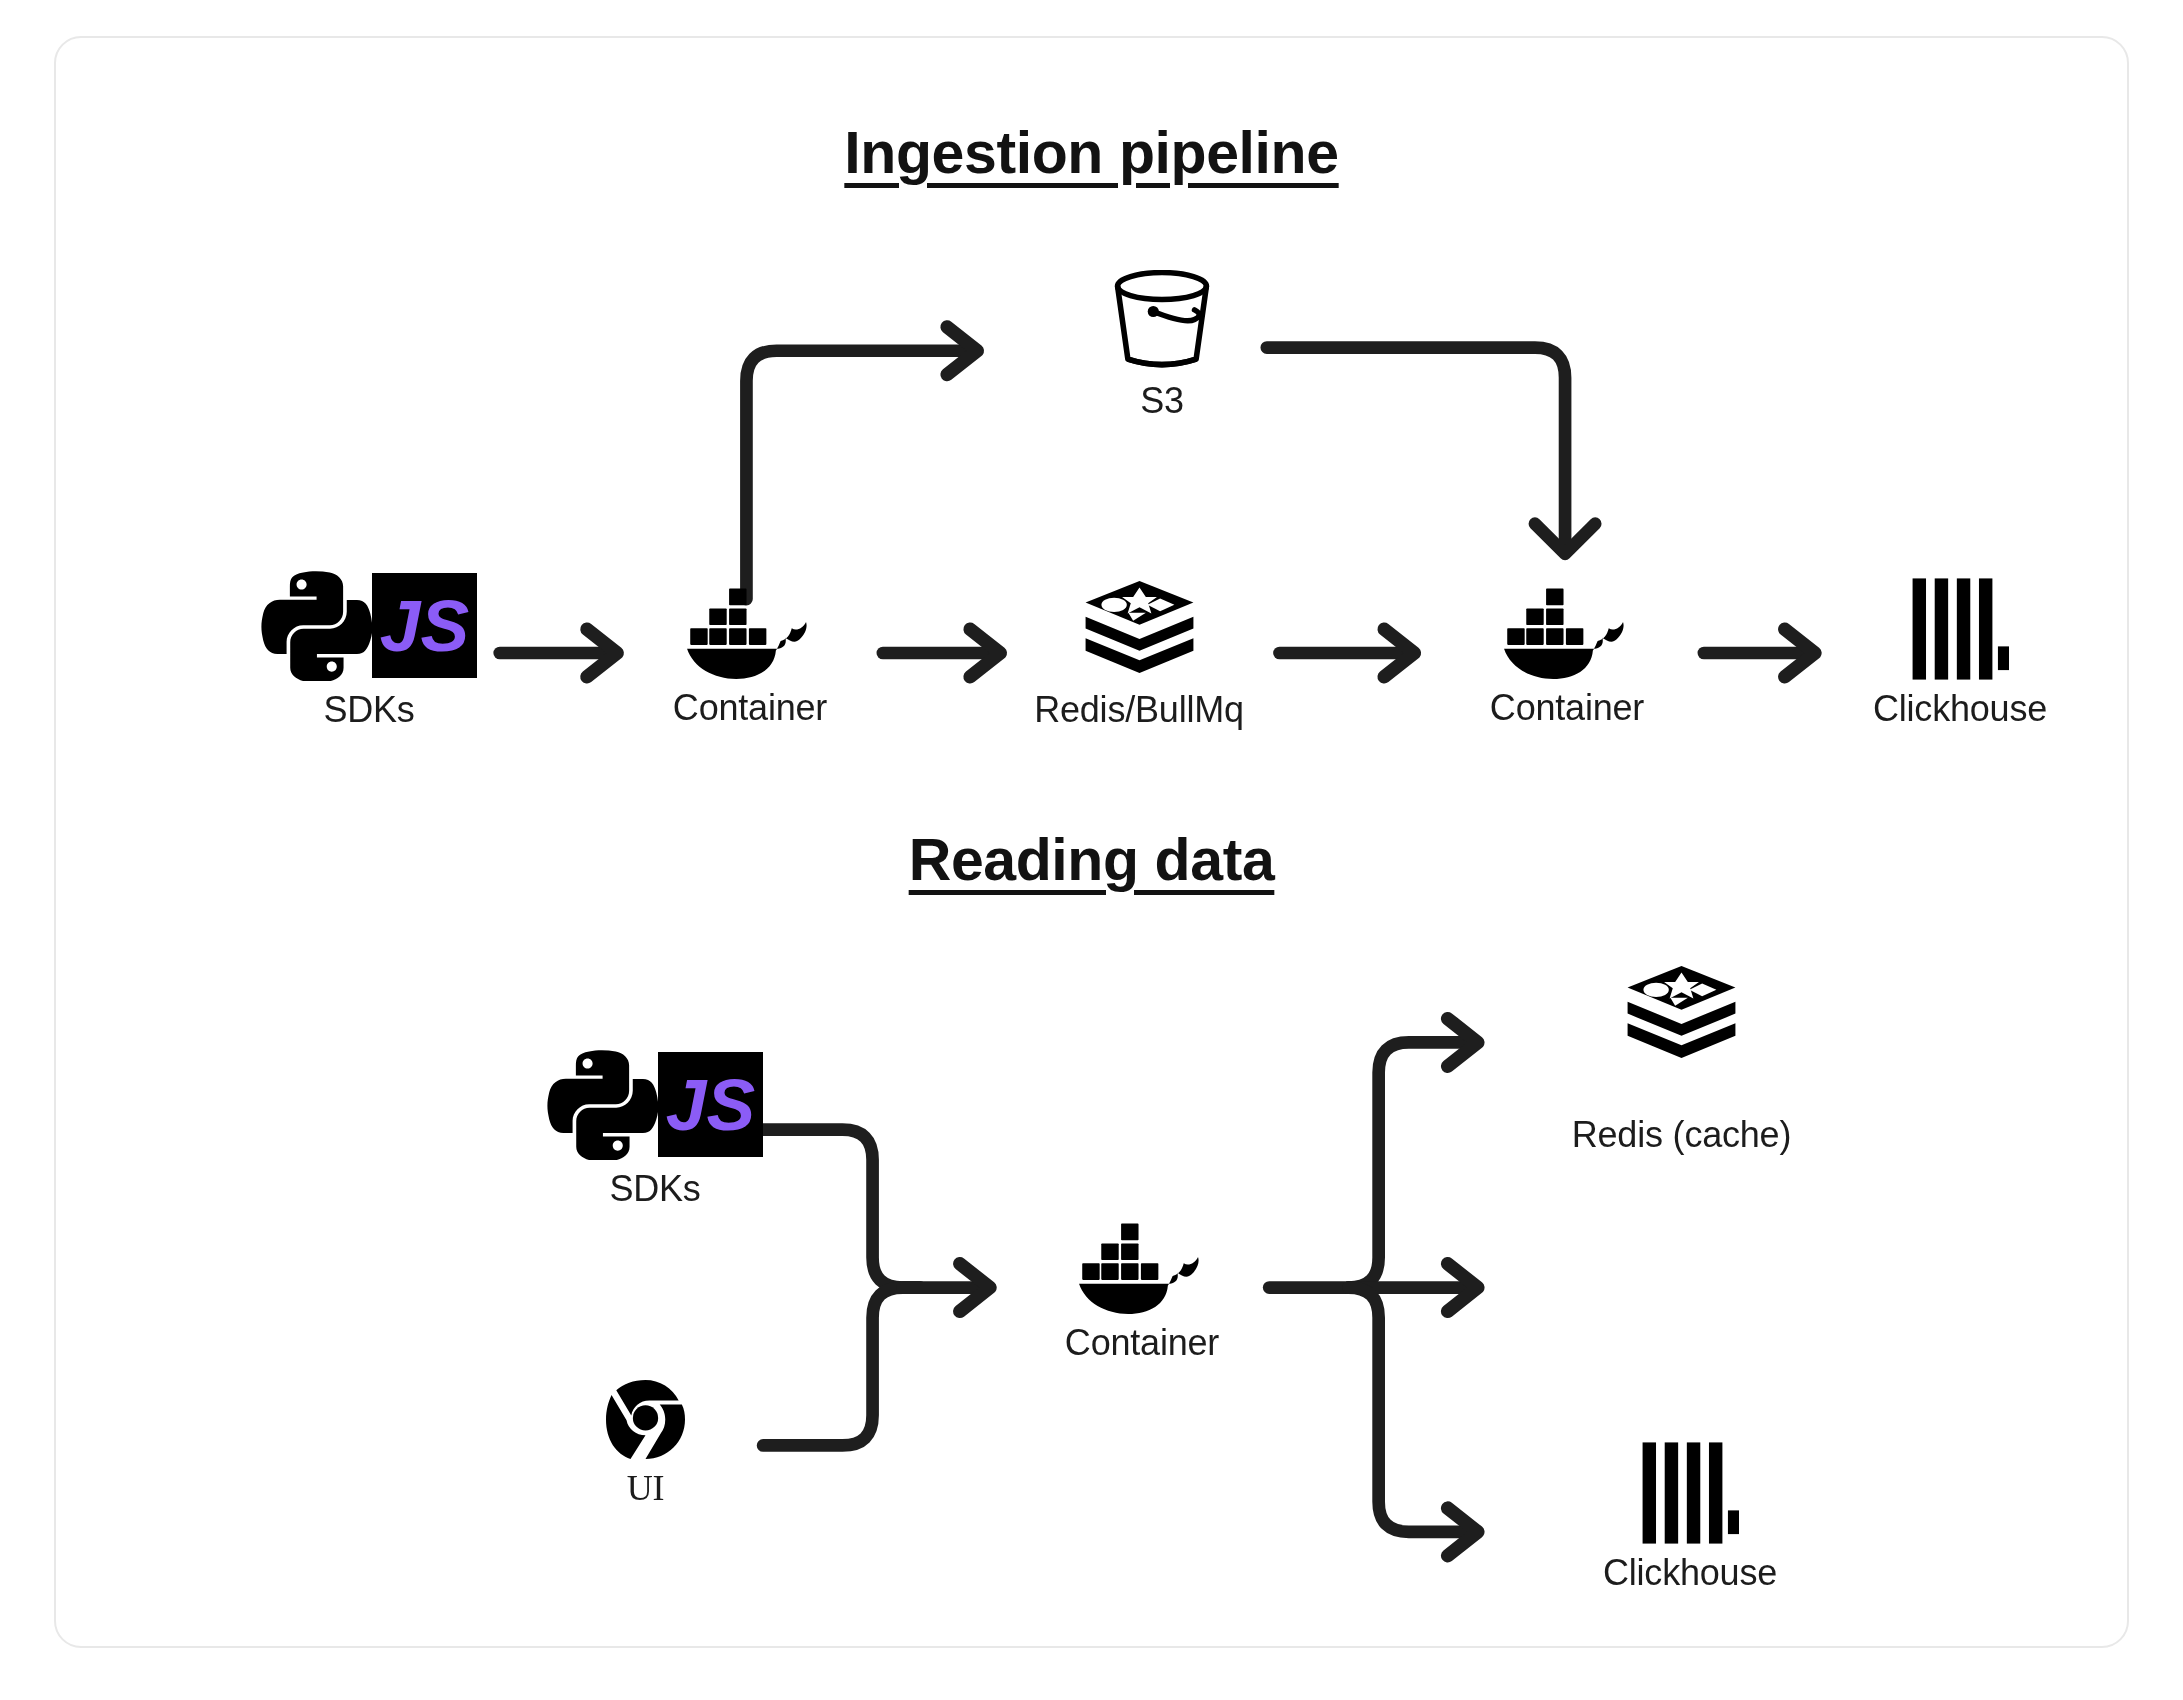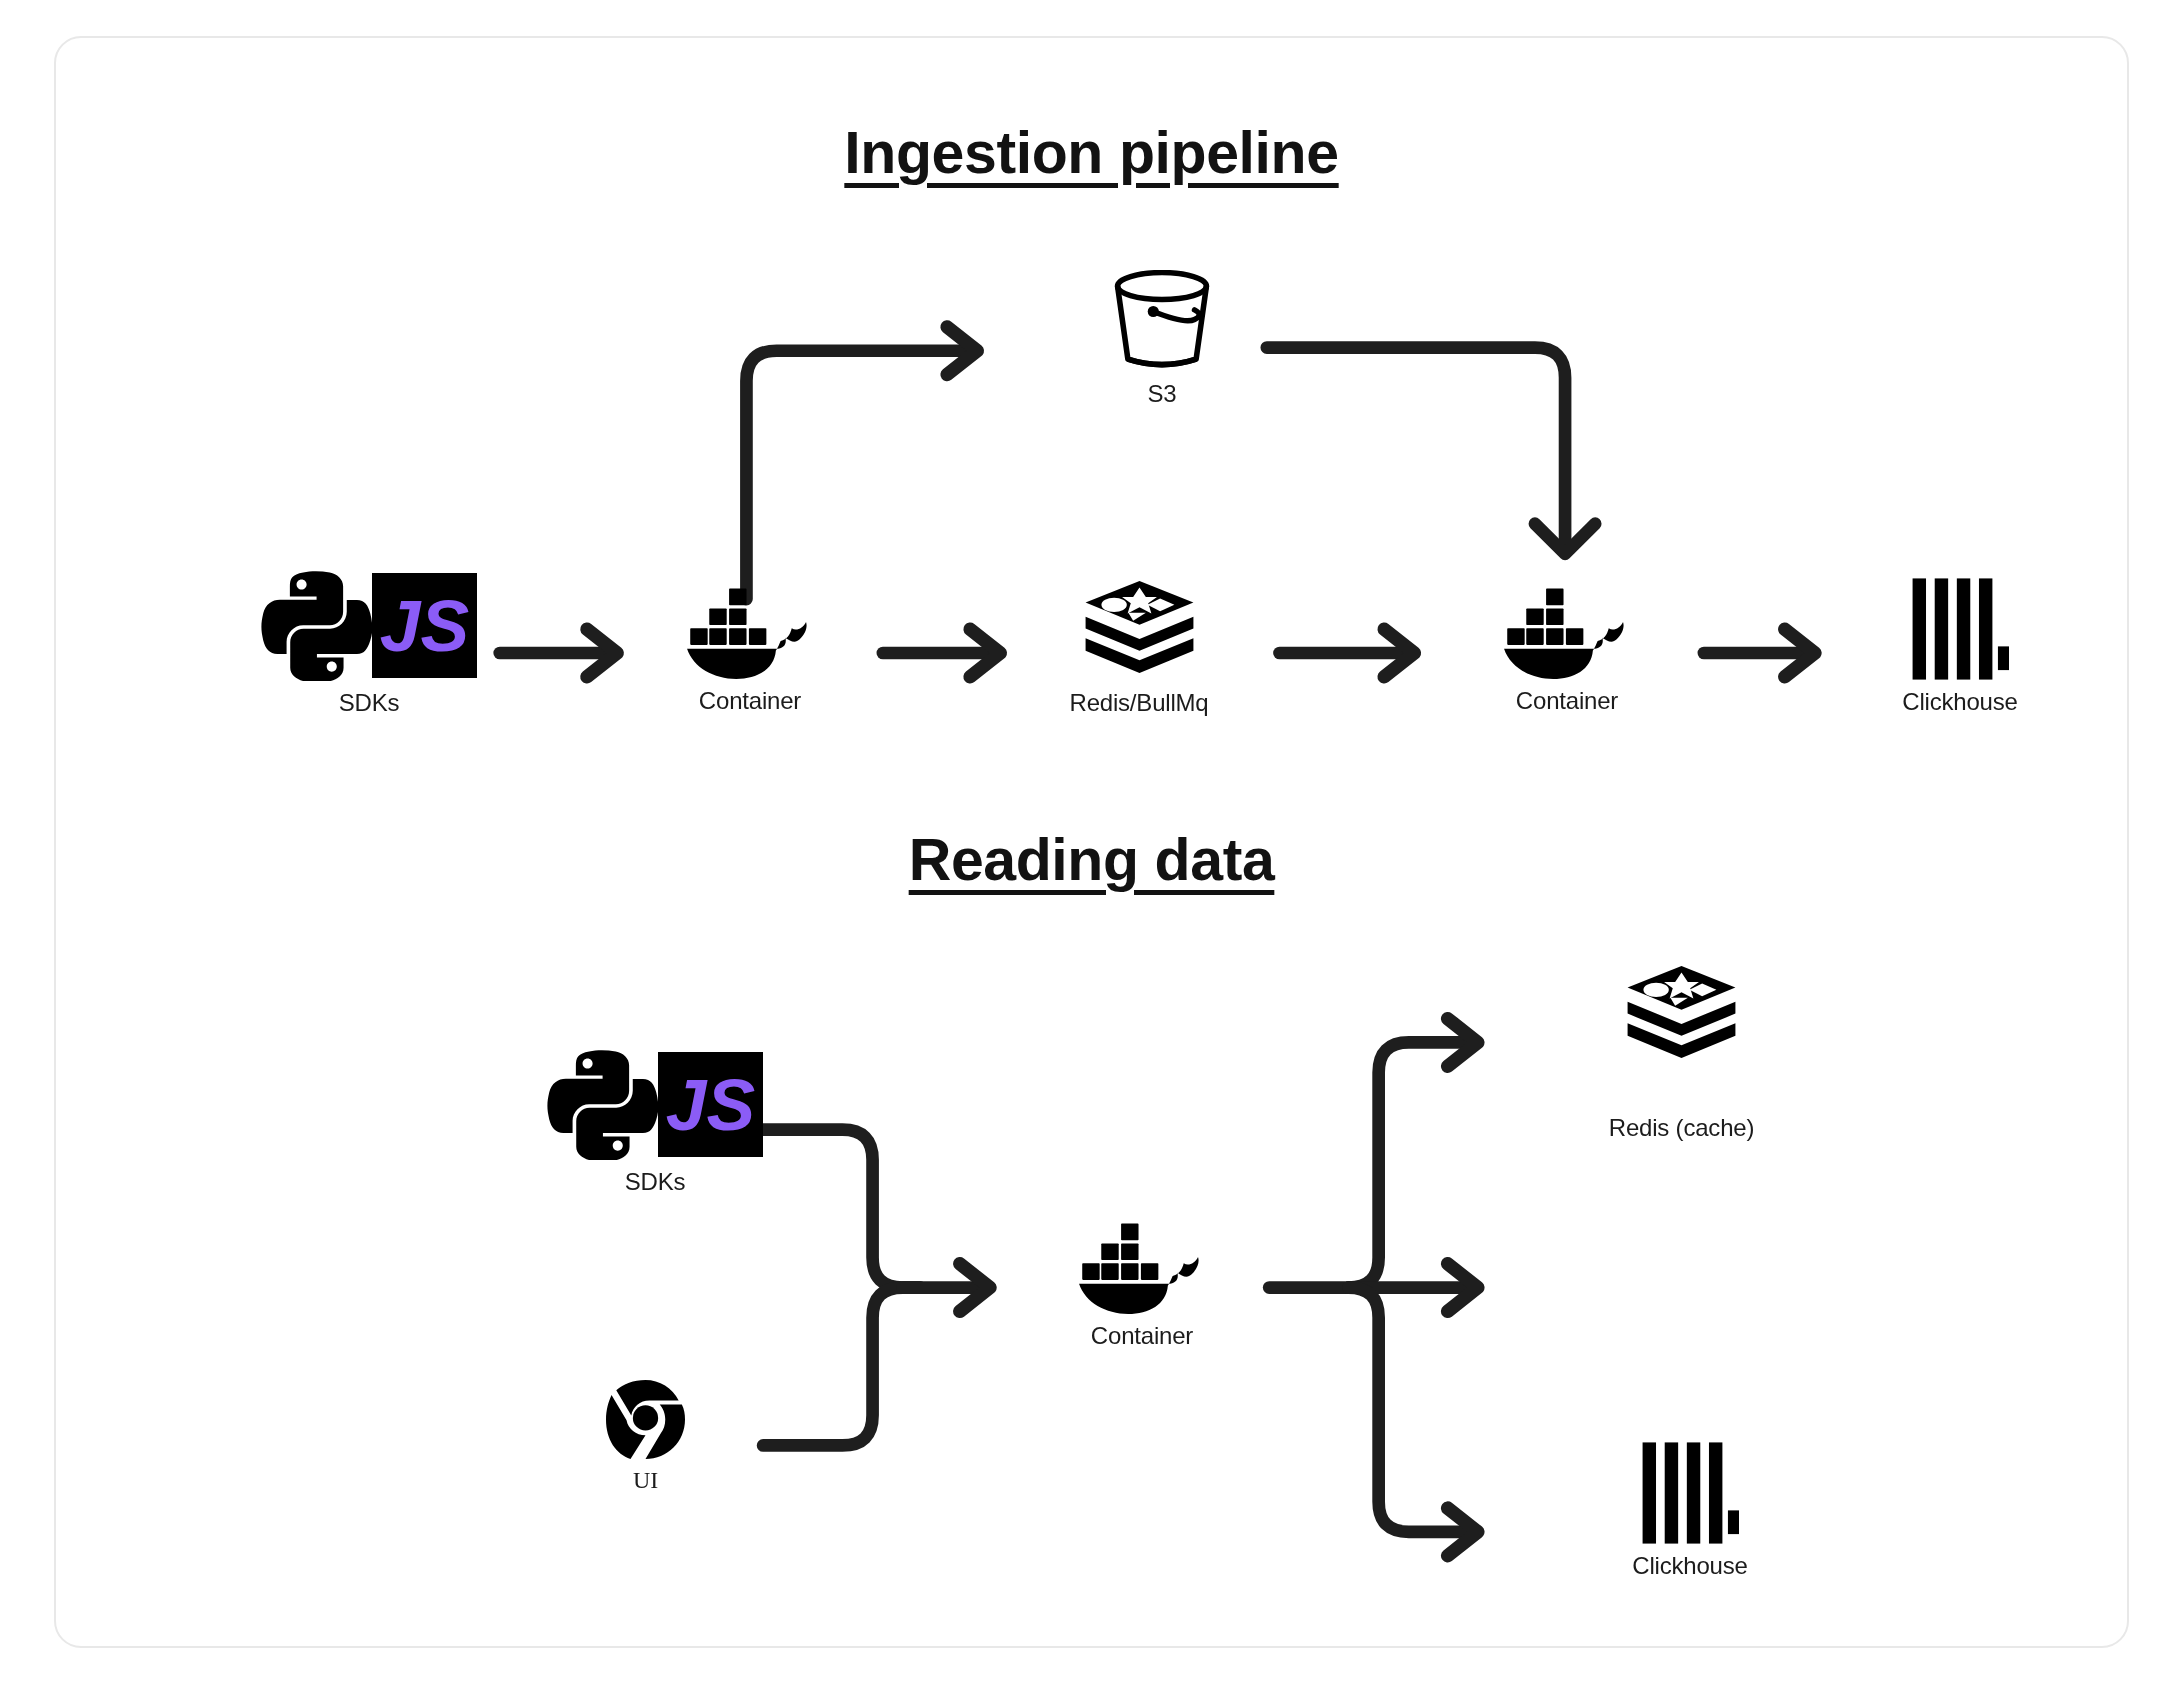--- a/index.html
+++ b/index.html
@@ -56,21 +56,21 @@
     align-items: center;
     justify-content: flex-start;
   }
   .node-icon {
     display: flex;
     align-items: center;
     justify-content: center;
   }
   .node-label {
     margin-top: 8px;
-    font-size: 24px;
+    font-size: 36px;
     color: #1c1c1c;
     white-space: nowrap;
     letter-spacing: -0.2px;
     text-align: center;
   }
   .svg-layer {
     position: absolute;
     left: 0;
     top: 0;
     width: 2183px;

